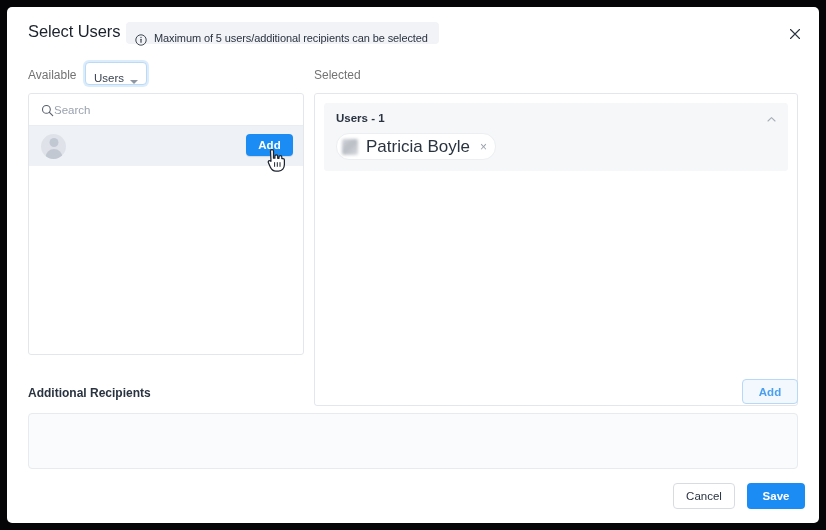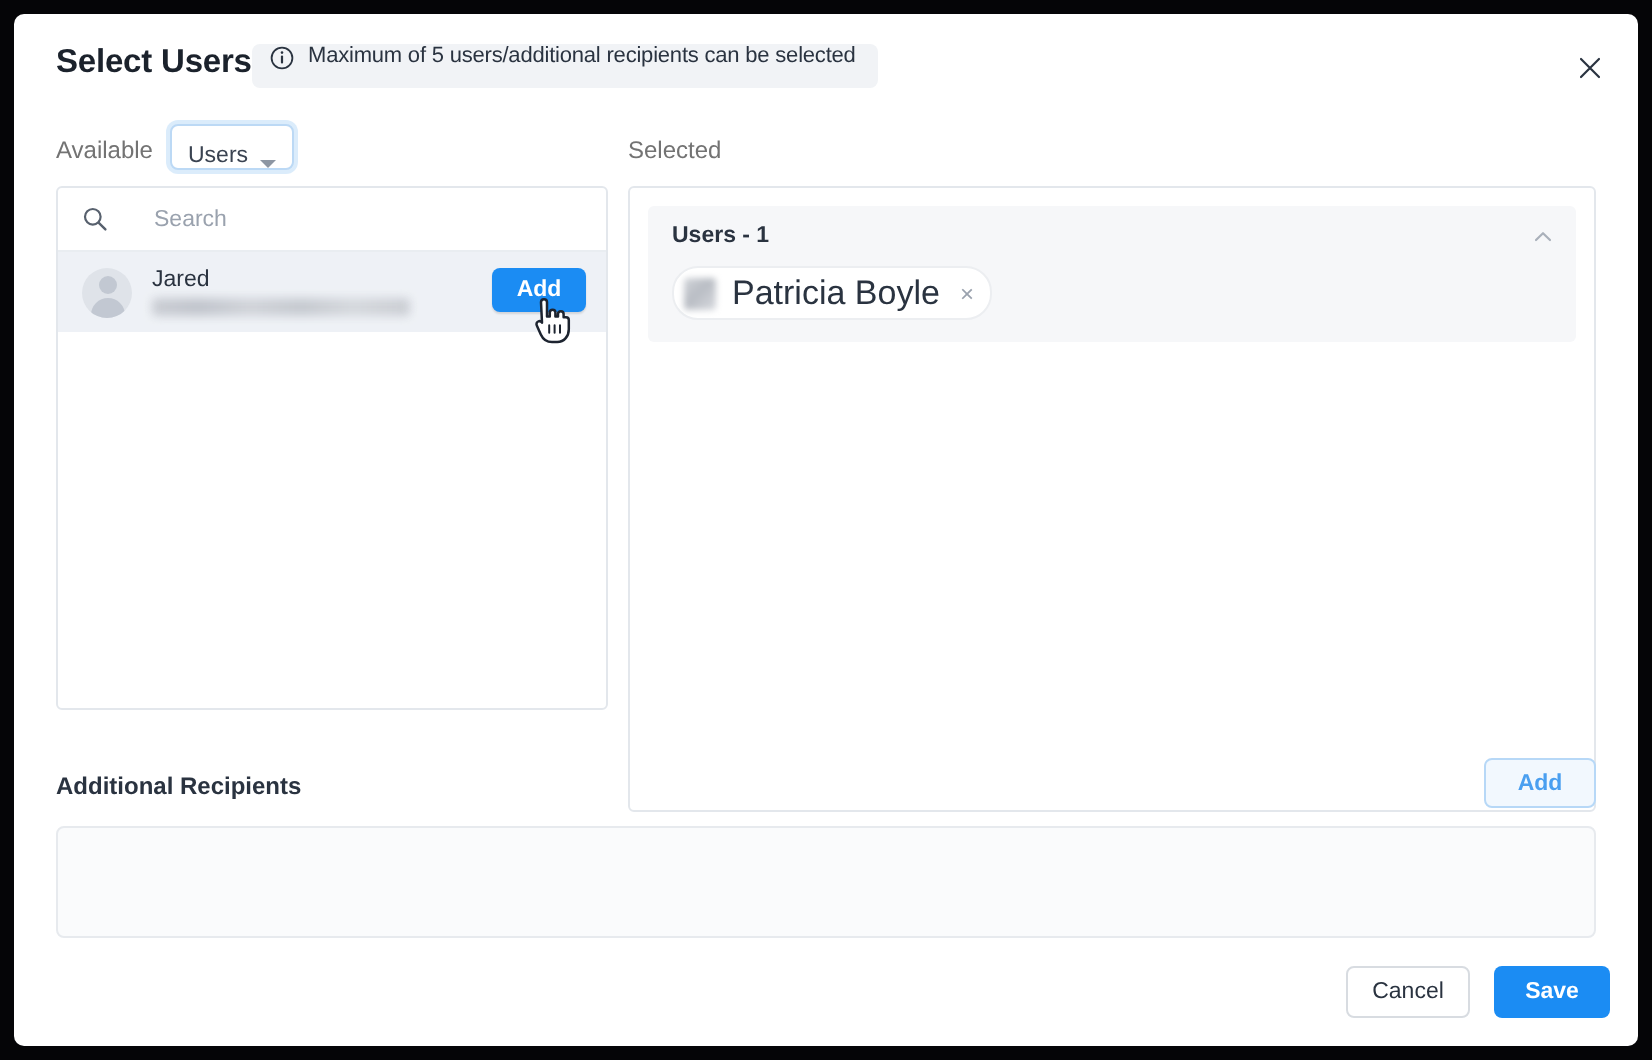--- a/index.html
+++ b/index.html
@@ -40,34 +40,34 @@
     position: absolute;
     left: 0; top: 0;
     width: 812px;
     height: 50px;
   }
   .dialog-title {
     position: absolute;
     left: 21px;
     top: 15px;
     font-size: 16.5px;
-    font-weight: bold;
+    font-weight: normal;
     color: #1b222c;
     letter-spacing: -0.1px;
   }
   .info-banner {
     position: absolute;
     left: 119px;
     top: 15px;
     height: 22px;
     padding: 0 11px 0 9px;
     background: #f1f3f6;
     border-radius: 4px;
     display: flex;
-    align-items: flex-start;
+    align-items: flex-end;
     gap: 7px;
   }
   .info-icon {
     width: 12px;
     height: 12px;
     flex: 0 0 auto;
     display: block;
   }
   .info-text {
     font-size: 11px;
@@ -133,21 +133,21 @@
     box-sizing: border-box;
     background: #ffffff;
   }
   .search-row {
     position: relative;
     height: 31px;
     border-bottom: 1px solid #e9edf1;
     display: flex;
     align-items: center;
     padding: 0 12px;
-    gap: 23px;
+    gap: 0;
     cursor: text;
   }
   .search-icon { width: 13px; height: 13px; display: block; flex: 0 0 auto;}
   .search-input {
     border: none;
     outline: none;
     font-family: "Liberation Sans", sans-serif;
     font-size: 11.5px;
     color: #2a3340;
     width: 200px;
@@ -412,24 +412,20 @@
           <svg viewBox="0 0 13 13" width="13" height="13">
             <circle cx="5.4" cy="5.4" r="3.9" fill="none" stroke="#58616e" stroke-width="1.1"></circle>
             <path d="M8.4 8.4 L11.7 11.7" stroke="#58616e" stroke-width="1.2" stroke-linecap="round"></path>
           </svg>
         </span>
         <input class="search-input" type="text" placeholder="Search" style="">
       </div>
 
       <div class="user-row">
         <div class="avatar-circle"></div>
-        <div class="user-meta">
-          <div class="user-name">Jared</div>
-          <div class="user-email-blur"></div>
-        </div>
         <button class="add-button-primary">Add</button>
       </div>
     </div>
 
     <div class="cursor-hand">
       <svg viewBox="0 0 22 25" width="22" height="25">
         <path d="M7 1.6 C7.9 1.6 8.5 2.3 8.5 3.1 L8.5 10.2 L9.9 10.2 L9.9 8.3 C9.9 7.5 10.5 6.9 11.3 6.9 C12.1 6.9 12.7 7.5 12.7 8.3 L12.7 10.3 L14 10.3 L14 9 C14 8.2 14.6 7.6 15.4 7.6 C16.2 7.6 16.8 8.2 16.8 9 L16.8 10.6 L18 10.6 C18.8 10.6 19.4 11.2 19.4 12 L19.4 16.6 C19.4 20 17.2 23 13.6 23 L11 23 C8.2 23 6.4 21.4 5.4 19.2 L3.4 14.8 C3 13.9 3.4 13 4.2 12.7 C4.9 12.4 5.6 12.7 6 13.3 L5.5 3.1 C5.5 2.3 6.1 1.6 7 1.6 Z" fill="#ffffff" stroke="#1d2430" stroke-width="1.25" stroke-linejoin="round"></path>
         <path d="M9.6 14.6 L9.6 18.4 M12.3 14.6 L12.3 18.4 M15 14.6 L15 18.4" stroke="#1d2430" stroke-width="1" stroke-linecap="round"></path>
       </svg>
     </div>

